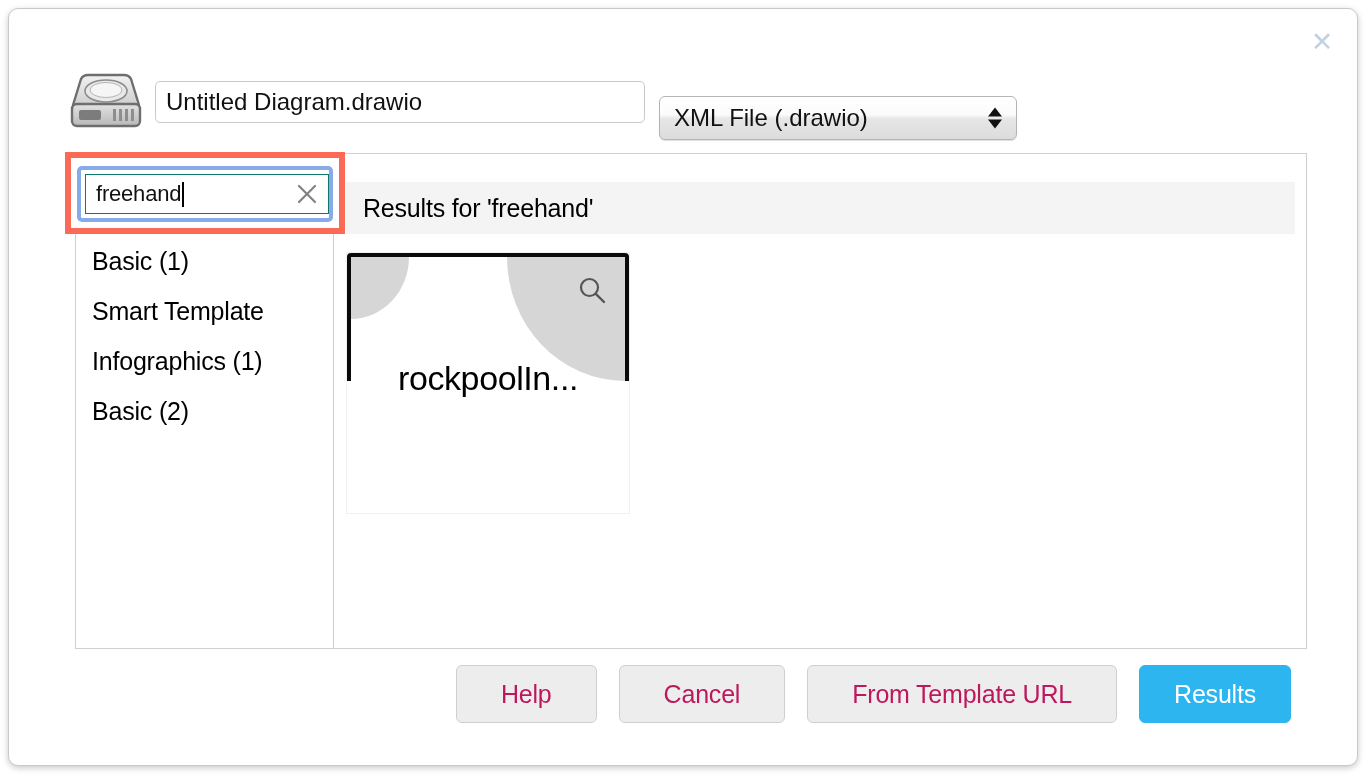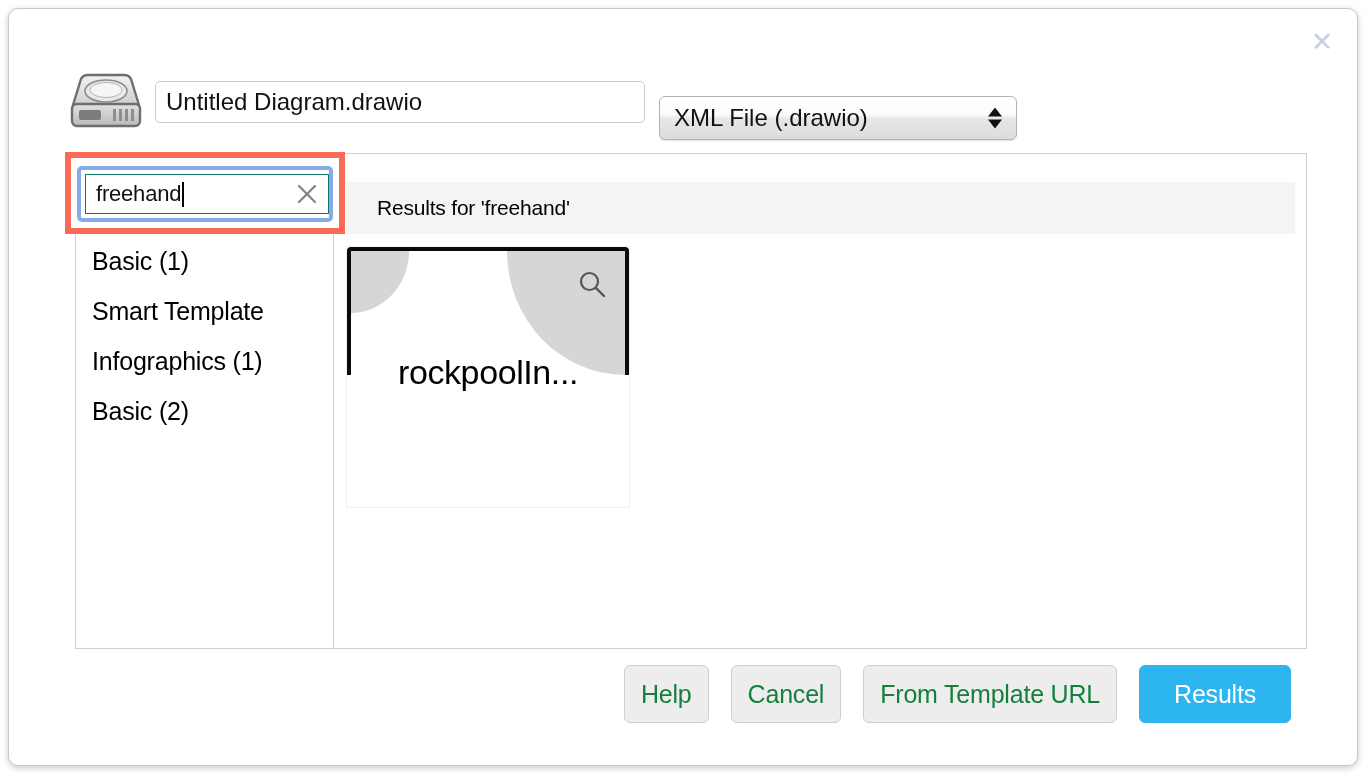--- a/index.html
+++ b/index.html
@@ -245,23 +245,23 @@
     left: 11px;
     top: 28px;
     right: 11px;
     height: 52px;
     background: #f4f4f4;
     display: flex;
     align-items: center;
   }
 
   #results-header-text {
-    font-size: 21px;
+    font-size: 25px;
     color: #000;
-    padding-left: 31px;
+    padding-left: 17px;
     white-space: nowrap;
     letter-spacing: -0.2px;
   }
 
   #results-grid {
     position: absolute;
     left: 11px;
     top: 92px;
     right: 11px;
     bottom: 10px;
@@ -274,20 +274,21 @@
   
   .template-card {
     position: relative;
     width: 284px;
     height: 262px;
     background: #ffffff;
     border: 1px solid #eef3ee;
     box-sizing: border-box;
     cursor: pointer;
     overflow: hidden;
+    margin-top: 6px;
   }
 
   .card-edge-left {
     position: absolute;
     left: 0; top: 0;
     width: 4px; height: 128px;
     background: #0a0a0a;
     border-top-left-radius: 9px;
   }
   .card-edge-right {
@@ -351,26 +352,26 @@
     right: 66px;
     bottom: 42px;
     display: flex;
     align-items: center;
     gap: 22px;
   }
 
   .btn {
     font-family: "Liberation Sans", sans-serif;
     font-size: 25px;
-    color: #15803d;
+    color: #be185d;
     background: #ededed;
     border: 1px solid #cfcfcf;
     border-radius: 6px;
     height: 58px;
-    padding: 0 16px;
+    padding: 0 44px;
     cursor: pointer;
     white-space: nowrap;
     letter-spacing: -0.2px;
     display: flex;
     align-items: center;
     justify-content: center;
   }
 
   .btn.primary {
     background: #2cb5ef;

